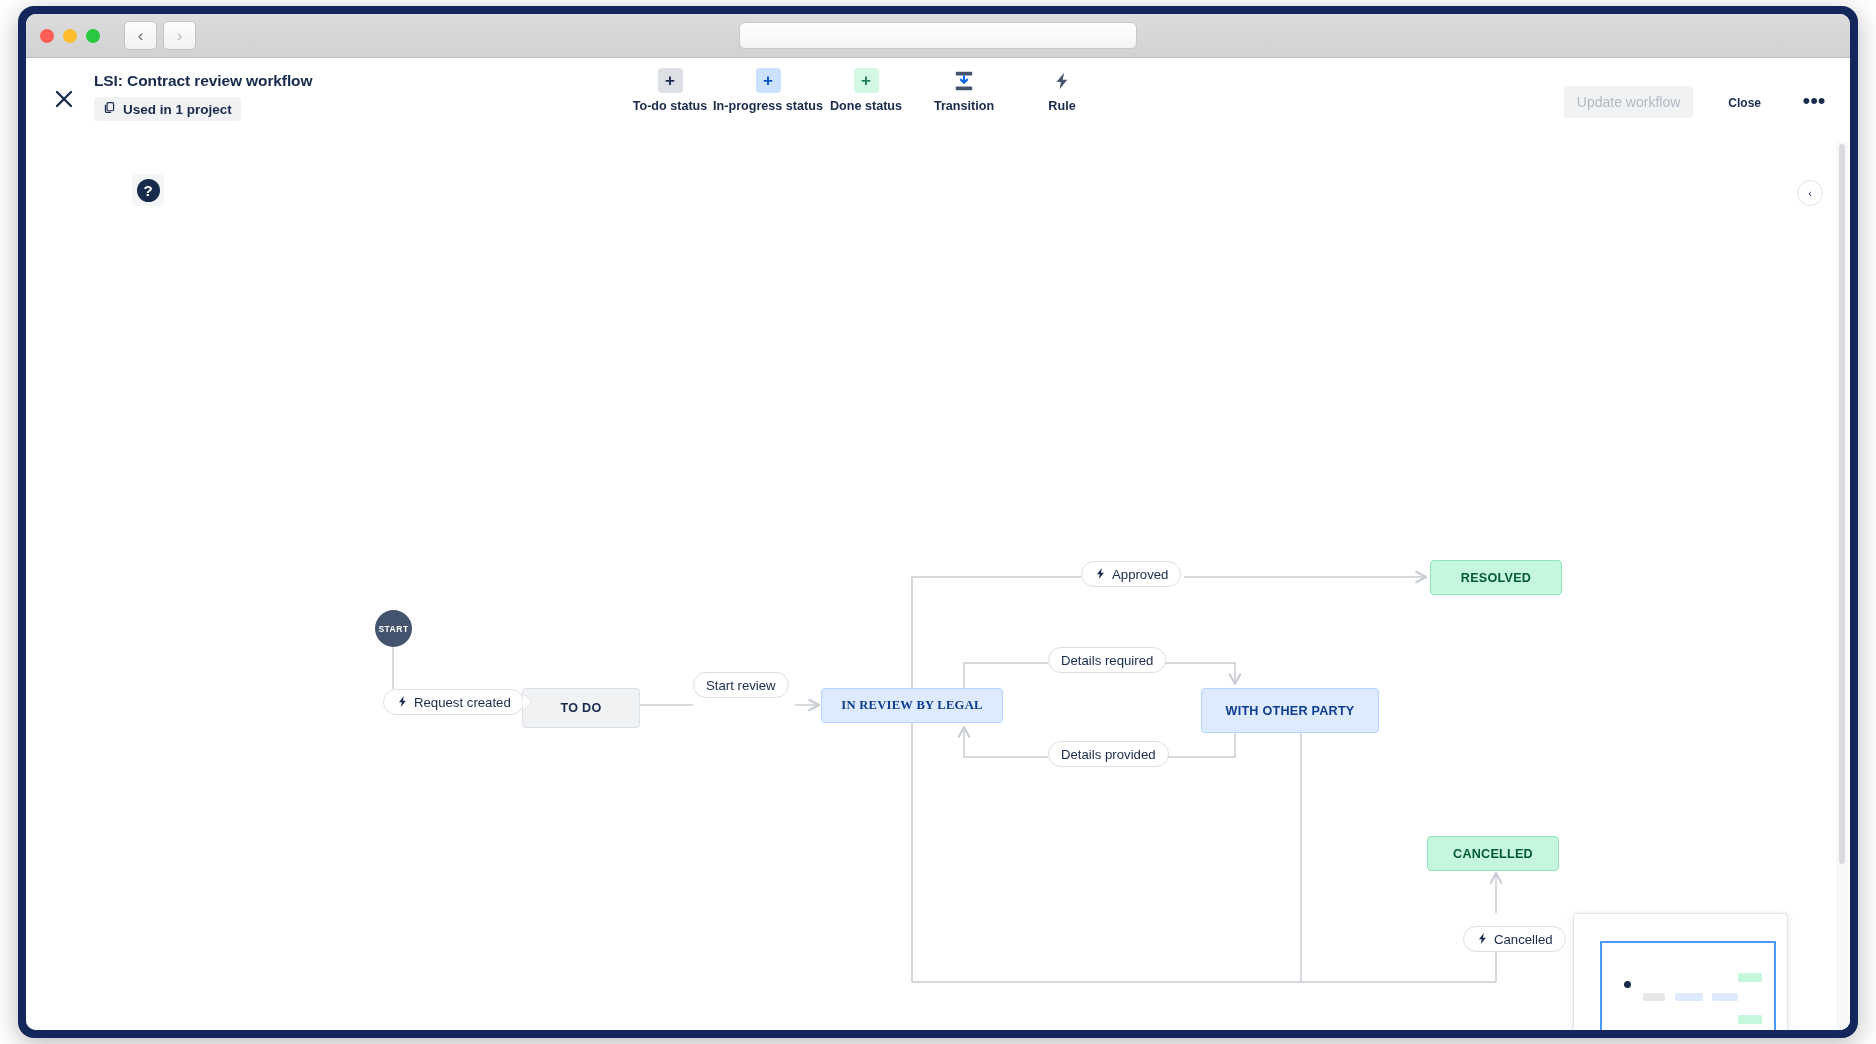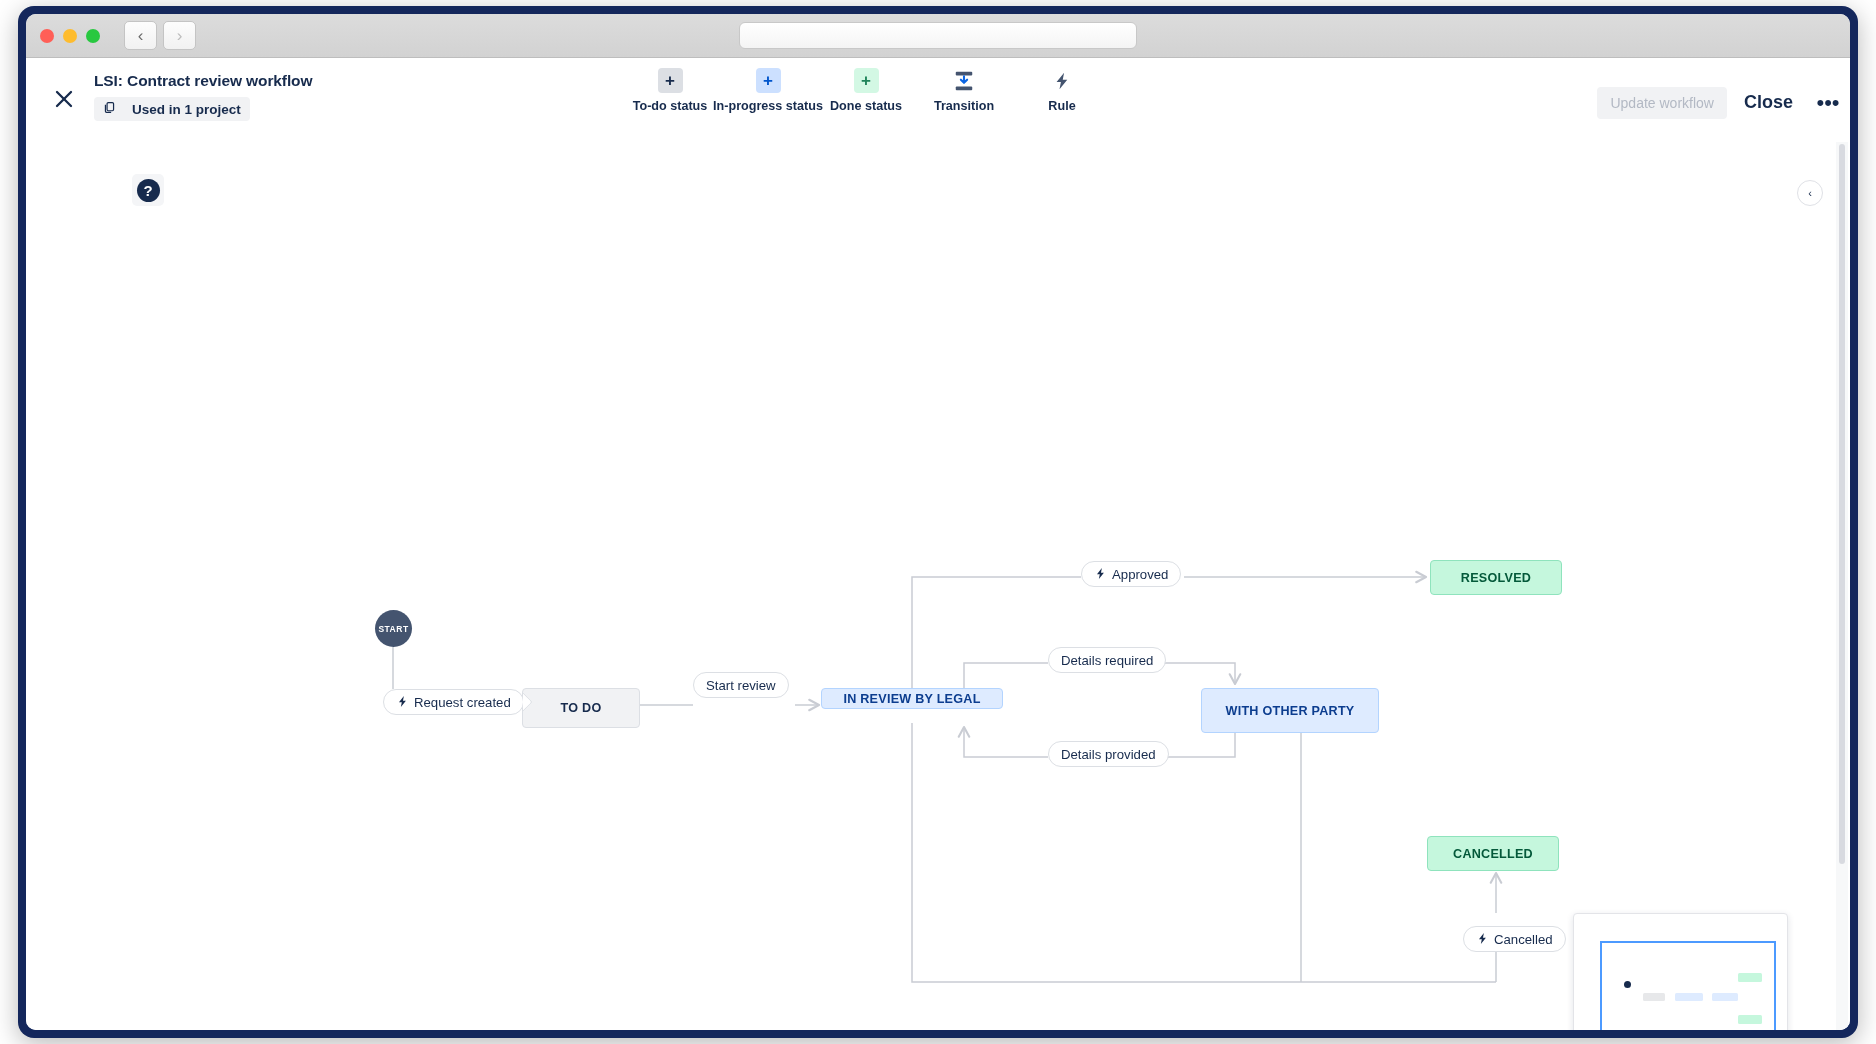--- a/index.html
+++ b/index.html
@@ -82,21 +82,21 @@
     display: flex; align-items: center; justify-content: center;
     color: #172b4d;
   }
   .title-block { position: absolute; left: 68px; top: 14px; }
   .wf-title {
     font-size: 15.5px; font-weight: bold; color: #172b4d;
     letter-spacing: -0.1px;
   }
   .used-chip {
     margin-top: 7px;
-    display: inline-flex; align-items: center; gap: 16px;
+    display: inline-flex; align-items: center; gap: 7px;
     background: #f1f2f4;
     border-radius: 4px;
     padding: 4px 9px;
     font-size: 13.5px; font-weight: bold; color: #172b4d;
   }
 
   .tool-group {
     position: absolute;
     left: 595px; top: 10px;
     display: flex; gap: 0px;
@@ -115,36 +115,36 @@
   .tool-icon.grey { background: #dcdfe4; color: #172b4d; }
   .tool-icon.blue { background: #cce0ff; color: #0055cc; }
   .tool-icon.greenbg { background: #d3f8e4; color: #1f845a; }
   .tool-icon.plain { background: transparent; }
   .tool-label {
     font-size: 12.6px; font-weight: bold; color: #172b4d; white-space: nowrap;
   }
 
   .header-right {
     position: absolute;
-    right: 4px; top: 26px;
-    display: flex; align-items: center; gap: 4px;
+    right: 18px; top: 26px;
+    display: flex; align-items: flex-end; gap: 22px;
   }
   .btn-update {
     background: #f1f2f4;
     color: #b3b9c4;
     border: none; border-radius: 4px;
     padding: 8px 13px;
     font-size: 14px; font-weight: 500;
     font-family: "Liberation Sans", sans-serif;
   }
   .btn-close {
     background: transparent; border: none;
     color: #172b4d;
     padding: 8px 13px;
-    font-size: 18px; font-weight: bold;
+    font-size: 12px; font-weight: bold;
     font-family: "Liberation Sans", sans-serif;
   }
   .btn-more {
     background: transparent; border: none;
     color: #172b4d;
     width: 36px; height: 34px;
     font-size: 22px; line-height: 10px;
     font-family: "Liberation Sans", sans-serif;
   }
 
@@ -409,21 +409,21 @@
 
         <path d="M1470,840 L1470,797"></path>
         <path d="M1470,771 L1470,731" marker-end="url(#ah)"></path>
       </g>
     </svg>
 
     <div class="start-node" style="left:349px; top:468px;">START</div>
 
     <div class="node todo" style="left:496px; top:546px; width:118px; height:40px;">TO DO</div>
 
-    <div class="node progress" style="left:795px; top:546px; width:182px; height:21px;">IN REVIEW BY LEGAL</div>
+    <div class="node progress" style="left:795px; top:546px; width:182px; height:35px;font-family:Liberation Serif, serif;">IN REVIEW BY LEGAL</div>
 
     <div class="node progress" style="left:1175px; top:546px; width:178px; height:45px;">WITH OTHER PARTY</div>
 
     <div class="node done" style="left:1404px; top:418px; width:132px; height:35px;">RESOLVED</div>
 
     <div class="node done" style="left:1401px; top:694px; width:132px; height:35px;">CANCELLED</div>
 
     <div class="pill arrowed" style="left:357px; top:547px;">
       <span class="bolt">
         <svg width="13" height="13" viewBox="0 0 24 24">

